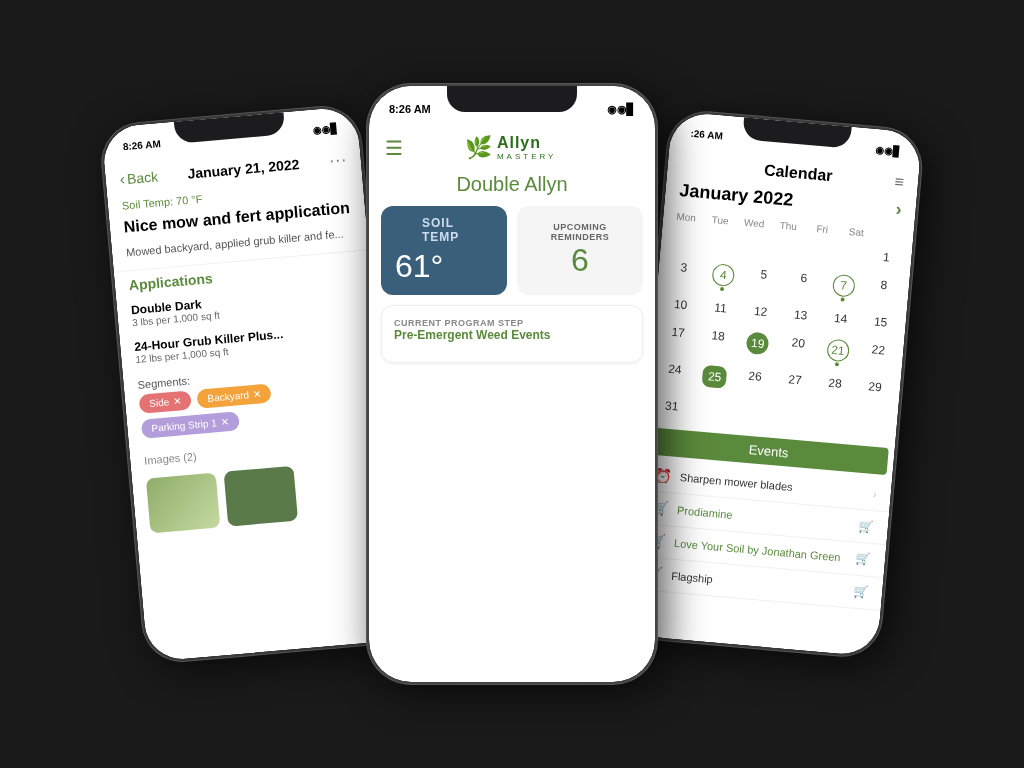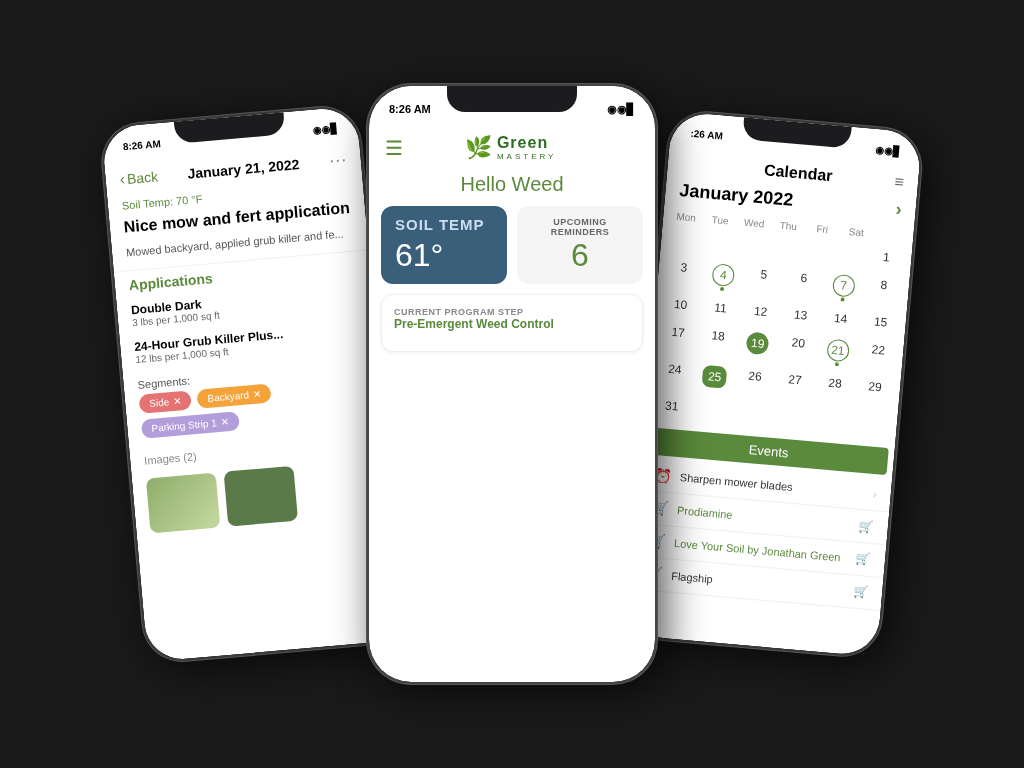--- a/index.html
+++ b/index.html
@@ -175,25 +175,26 @@
     }
 
     .soil-temp-card {
       background: #3a5f7a;
       border-radius: 12px;
       padding: 10px 14px;
       color: #fff;
       flex: 1;
     }
     .soil-temp-label {
-      font-size: 15px;
+      font-size: 12px;
       letter-spacing: 1px;
       text-transform: uppercase;
       font-weight: 700;
       color: #cde;
+      margin-left: 27px;
     }
     .soil-temp-value {
       font-size: 32px;
       font-weight: 300;
       margin-top: 4px;
     }
 
     .reminders-card {
       background: #f5f5f5;
       border-radius: 12px;
@@ -573,41 +574,41 @@
         <div class="status-bar">
           <span>8:26 AM</span>
           <span>◉◉▊</span>
         </div>
         <div class="center-nav">
           <span class="hamburger-icon">☰</span>
           <div class="logo-area">
             <div style="display:flex;align-items:center;gap:4px;">
               <span style="font-size:22px;color:#5a8a3c;">🌿</span>
               <div>
-                <div class="logo-yard">Green</div>
+                <div class="logo-yard">Allyn</div>
                 <div class="logo-mastery">MASTERY</div>
               </div>
             </div>
           </div>
           <div class="nav-right"></div>
         </div>
-        <div class="hello-title">Hello Weed</div>
+        <div class="hello-title">Double Allyn</div>
         <div class="cards-row">
           <div class="soil-temp-card">
             <div class="soil-temp-label">SOIL TEMP</div>
             <div class="soil-temp-value">61°</div>
           </div>
           <div class="reminders-card">
             <div class="reminders-label">UPCOMING REMINDERS</div>
             <div class="reminders-count">6</div>
           </div>
         </div>
         <div class="program-card">
           <div class="program-step-label">CURRENT PROGRAM STEP</div>
-          <div class="program-step-title">Pre-Emergent Weed Control</div>
+          <div class="program-step-title">Pre-Emergent Weed Events</div>
         </div>
       </div>
     </div>
   </div>
 
   <div class="phone phone-right">
     <div class="phone-screen">
       <div class="notch"></div>
       <div class="right-content">
         <div class="status-bar">

